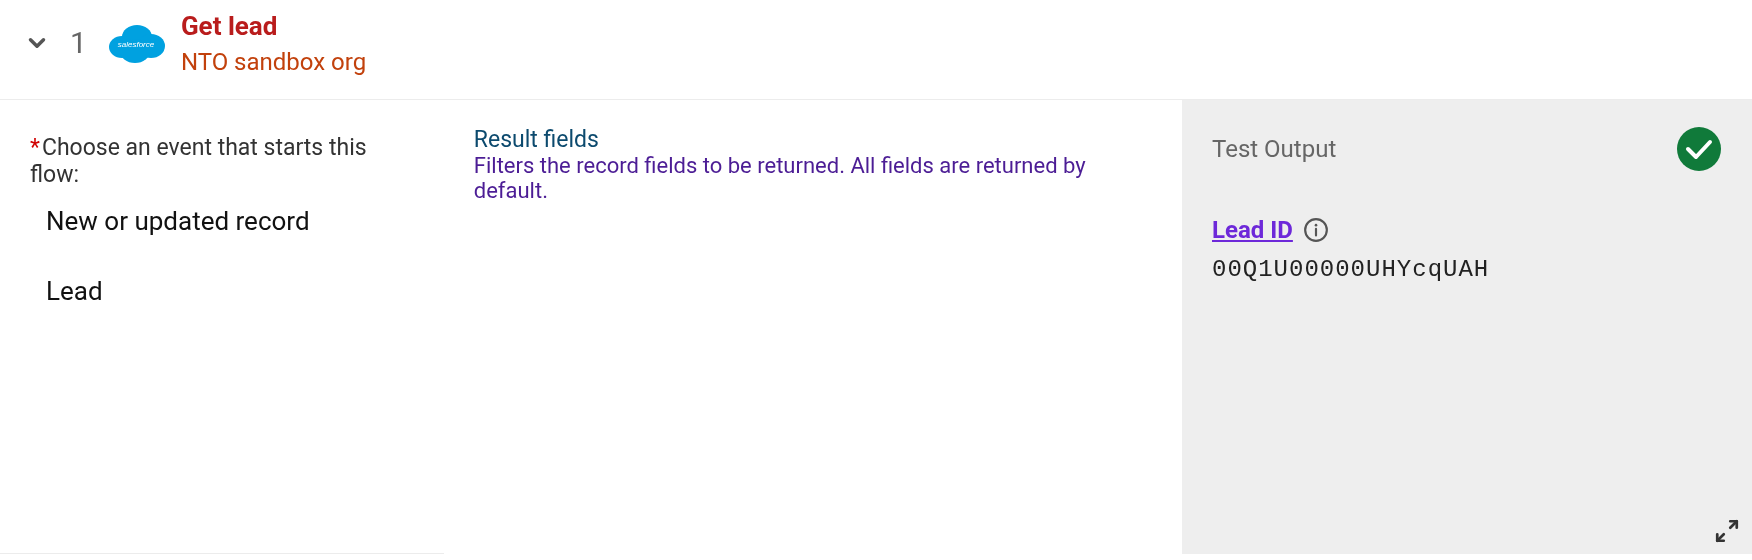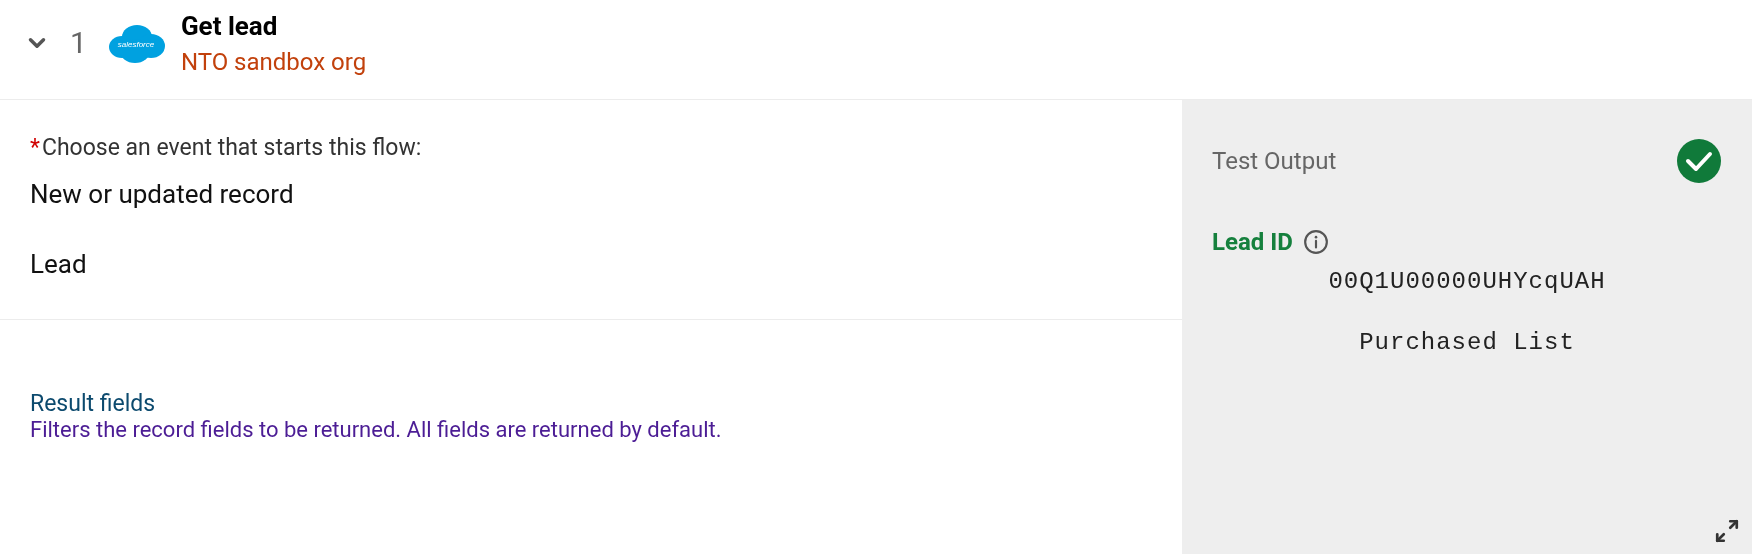--- a/index.html
+++ b/index.html
@@ -40,70 +40,70 @@
     margin-right: 14px;
   }
   .sf-icon svg { display: block; }
   .title-block {
     display: flex; flex-direction: column;
     line-height: 1.25;
   }
   .step-title {
     font-size: 26px;
     font-weight: 700;
-    color: #000000;
+    color: #b91c1c;
   }
   .step-subtitle {
     font-size: 24px;
     color: #c2410c;
     margin-top: 4px;
   }
   .body {
     display: flex;
     height: calc(100% - 106px);
     position: relative;
   }
   .main {
     flex: 1 1 auto;
     display: flex;
-    flex-direction: column;
-    gap: 44px;
+    flex-direction: row;
   }
   .form-section {
     padding: 34px 30px 40px 30px;
     border-bottom: 1px solid #ececec;
   }
   .field { margin-bottom: 40px; }
   .field:last-child { margin-bottom: 0; }
   .field-label {
     font-size: 23px;
     color: #333;
     margin-bottom: 18px;
   }
   .req { color: #d00000; margin-right: 2px; }
   .field-value {
     font-size: 26px;
     color: #111;
+    margin-left: 16px;
   }
   .result-section {
     padding: 26px 30px 0 30px;
   }
   .result-title {
     font-size: 23px;
     color: #0c4a6e;
   }
   .result-desc {
     font-size: 22px;
     color: #4c1d95;
   }
   .sidebar {
     width: 570px;
     flex: 0 0 570px;
     background: #eeeeee;
-    padding: 38px 30px 0 30px;
+    padding: 26px 30px 0 30px;
     position: relative;
   }
   .side-head {
     display: flex;
     align-items: center;
     justify-content: space-between;
     margin-bottom: 44px;
   }
   .side-title {
     font-size: 24px;
@@ -117,34 +117,34 @@
   .out-field { margin-bottom: 34px; }
   .out-label-row {
     display: flex;
     align-items: center;
     gap: 10px;
     margin-bottom: 12px;
   }
   .out-label {
     font-size: 24px;
     font-weight: 700;
-    color: #15803d;
+    color: #6d28d9;
+    text-decoration: underline;
   }
   .info-icon {
     width: 26px; height: 26px;
     flex: 0 0 auto;
     cursor: pointer;
   }
   .info-icon svg { display: block; }
   .out-value {
     font-family: "SFMono-Regular", Consolas, "Liberation Mono", Menlo, monospace;
     font-size: 24px;
     color: #222;
     letter-spacing: 1px;
-    text-align: center;
   }
   .expand-icon {
     position: absolute;
     right: 12px;
     bottom: 10px;
     width: 26px; height: 26px;
     cursor: pointer;
   }
   .expand-icon svg { display: block; }
 </style>
@@ -211,21 +211,20 @@
               <circle cx="12" cy="12" r="10"></circle>
               <line x1="12" y1="11" x2="12" y2="17" stroke-linecap="round"></line>
               <circle cx="12" cy="7.5" r="1.2" fill="#555" stroke="none"></circle>
             </svg>
         </span>
       </div>
       <div class="out-value">00Q1U00000UHYcqUAH</div>
     </div>
 
     <div class="out-field">
-      <div class="out-value">Purchased List</div>
     </div>
 
     <div class="expand-icon">
       <svg width="26" height="26" viewBox="0 0 24 24" fill="none" stroke="#333" stroke-width="2.5" stroke-linecap="round" stroke-linejoin="round">
         <polyline points="15 3 21 3 21 9"></polyline>
         <polyline points="9 21 3 21 3 15"></polyline>
         <line x1="21" y1="3" x2="15" y2="9"></line>
         <line x1="3" y1="21" x2="9" y2="15"></line>
       </svg>
     </div>

